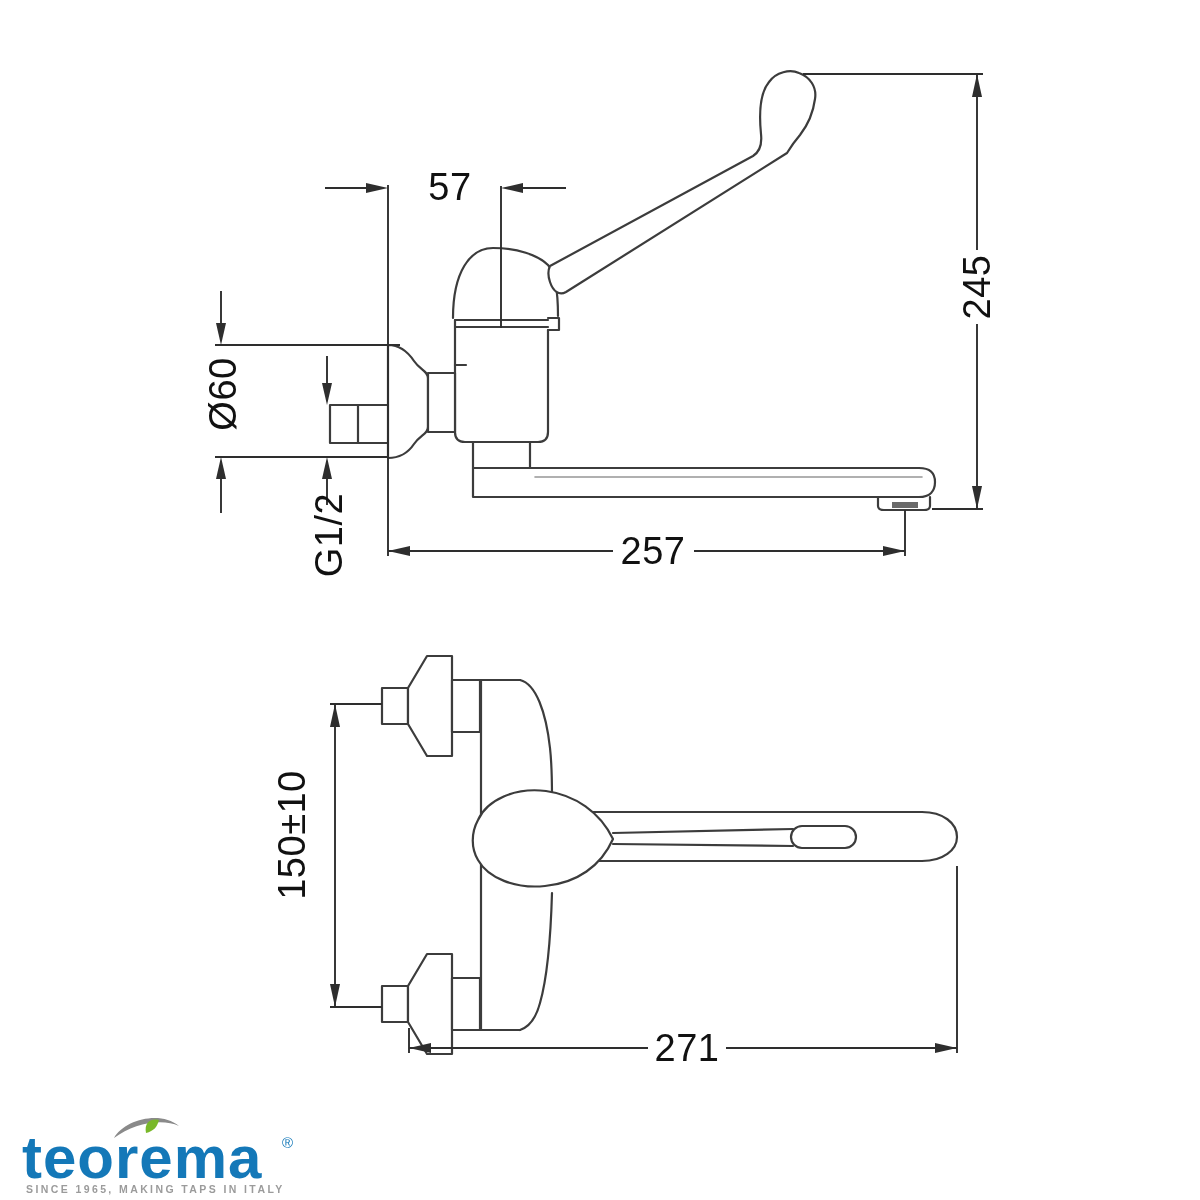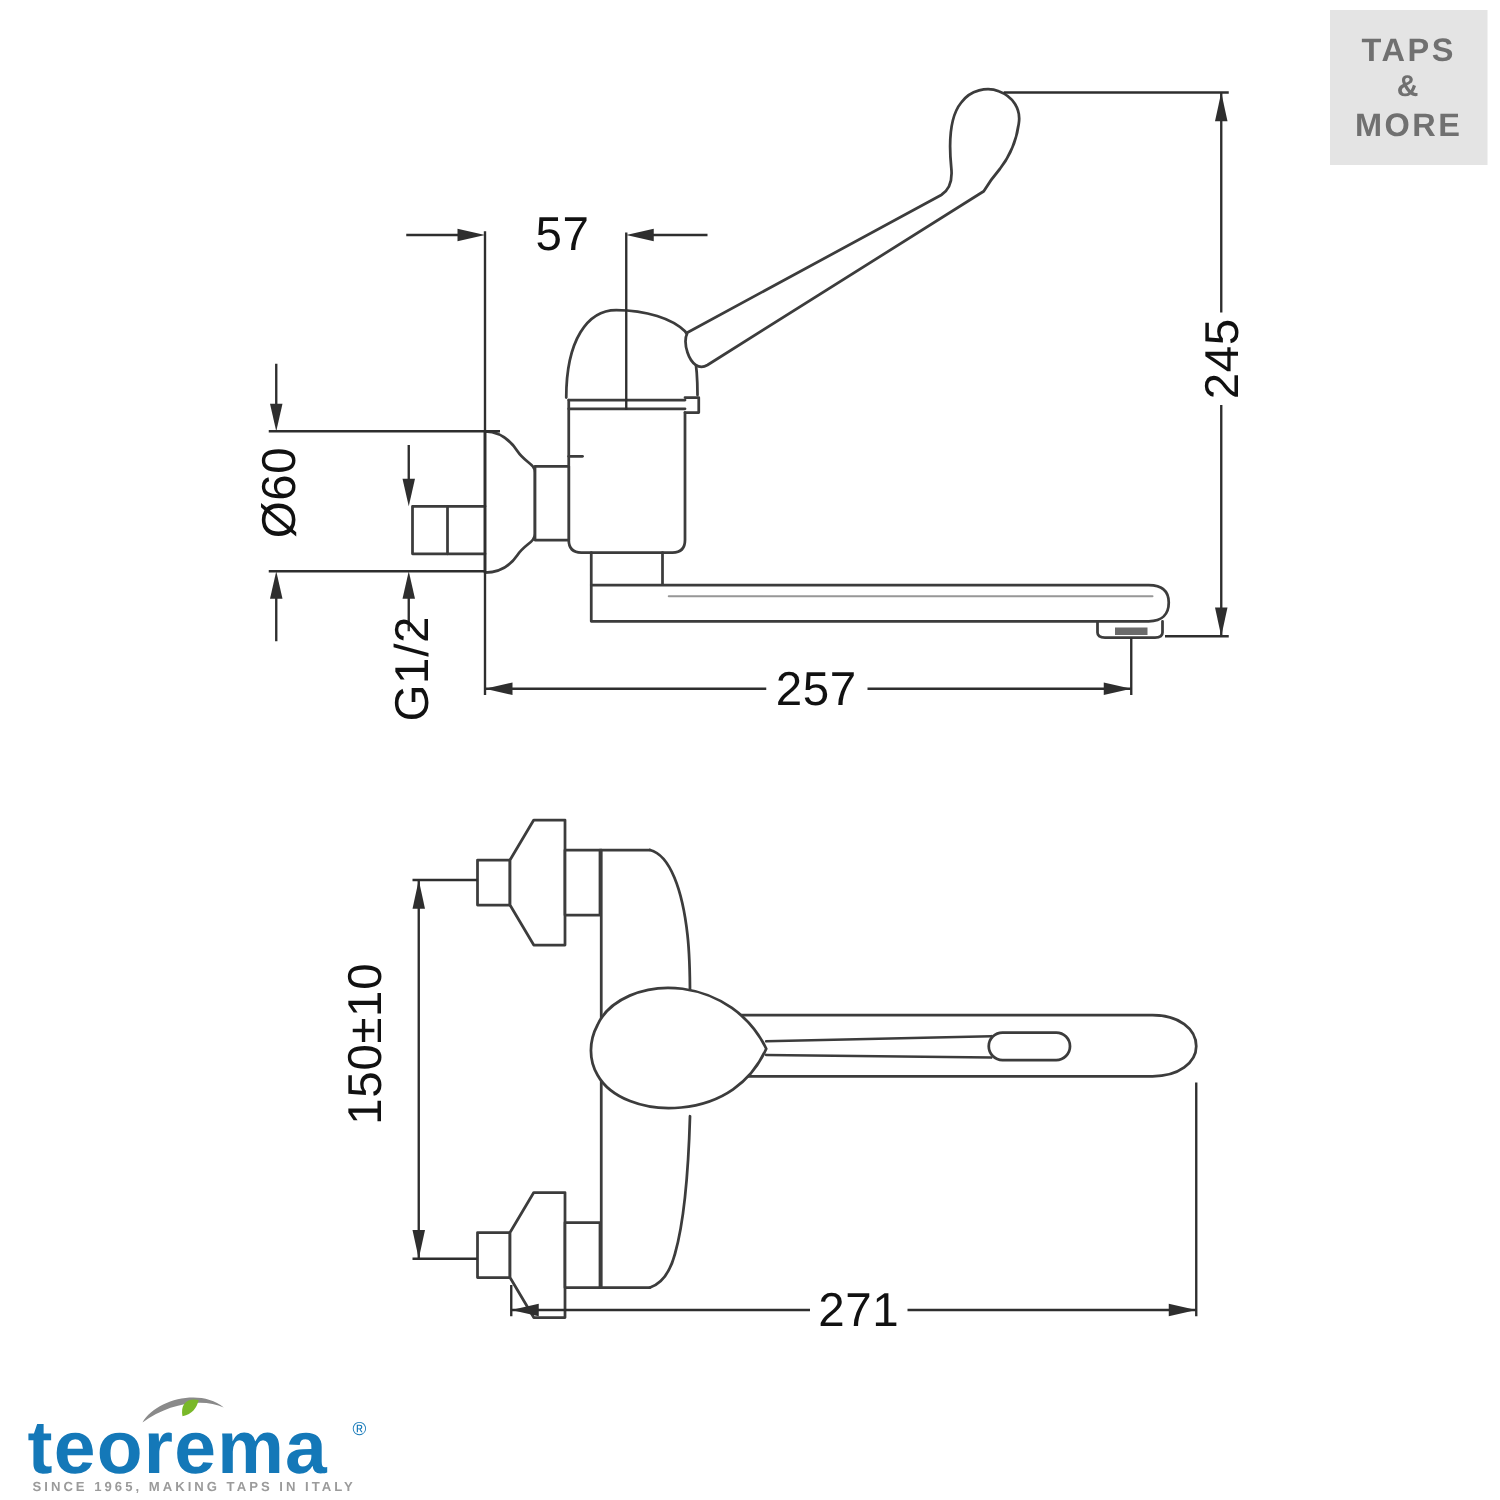--- a/index.html
+++ b/index.html
@@ -146,25 +146,20 @@
       <line x1="726" y1="1048" x2="957" y2="1048"></line>
       <polygon points="409,1048 431,1043 431,1053" fill="#2e2e2e" stroke="none"></polygon>
       <polygon points="957,1048 935,1043 935,1053" fill="#2e2e2e" stroke="none"></polygon>
     </g>
 
     <text class="dim-label" transform="translate(305,835) rotate(-90)" text-anchor="middle">150±10</text>
     <text class="dim-label" x="687" y="1061" text-anchor="middle">271</text>
   </svg>
 
   
-  <div class="brand-box">
-    <div>TAPS</div>
-    <div class="amp">&amp;</div>
-    <div>MORE</div>
-  </div>
 
   
   <div class="logo-block">
     <svg width="300" height="100" viewBox="0 0 300 100" xmlns="http://www.w3.org/2000/svg">
 
       <g>
         <path d="M100,38 C110,20 146,10 165,26 C148,18 120,23 100,38 Z" fill="#8a8a8a"></path>
         <path d="M132,33 C130,23 136,18 145,20 C143,27 140,31 132,33 Z" fill="#79b829"></path>
       </g>
 

